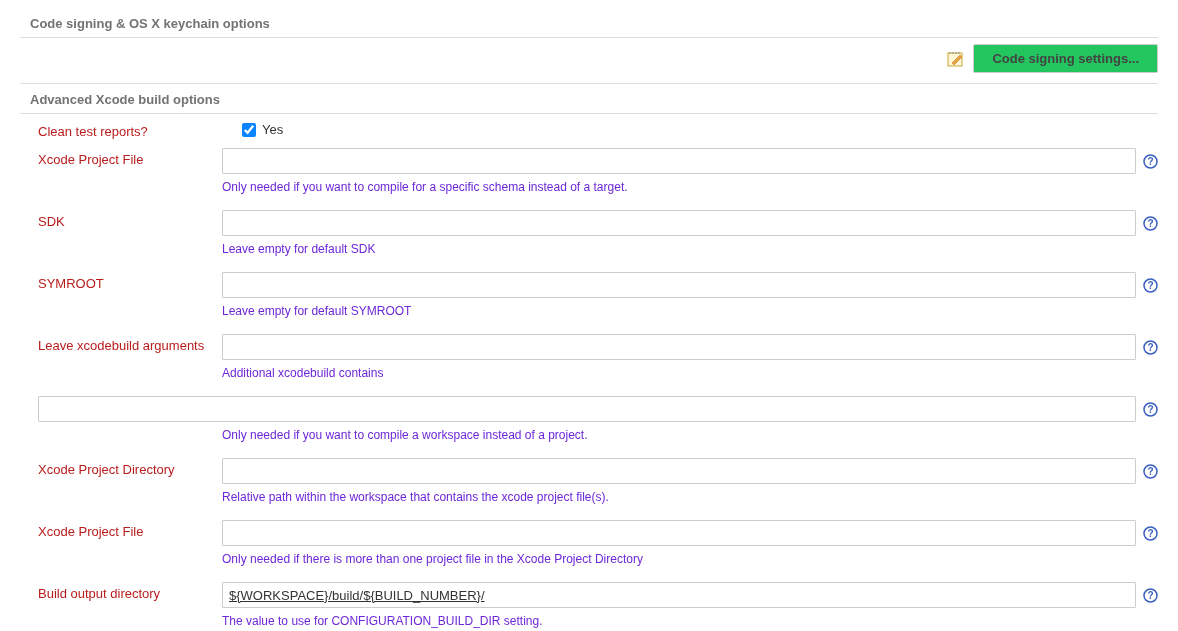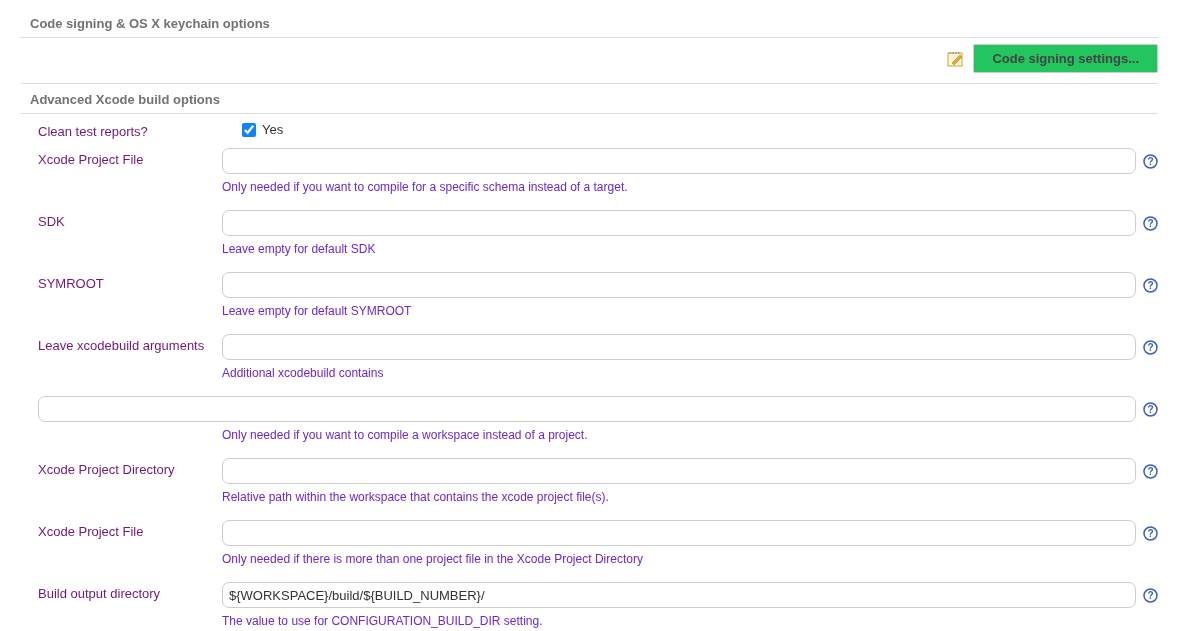--- a/index.html
+++ b/index.html
@@ -51,41 +51,42 @@
     .form-row {
       display: flex;
       align-items: flex-start;
       padding: 6px 0 0 18px;
       min-height: 28px;
     }
     .form-label {
       width: 184px;
       flex-shrink: 0;
       font-size: 13px;
-      color: #701a75;
+      color: #b91c1c;
       padding-top: 4px;
     }
     .form-control-wrap {
       flex: 1;
       display: flex;
       align-items: center;
       gap: 6px;
     }
     .form-control-col {
       flex: 1;
     }
     input[type="text"] {
       width: 100%;
       height: 26px;
       border: 1px solid #ccc;
-      border-radius: 7px;
+      border-radius: 1px;
       padding: 3px 6px;
       font-size: 13px;
       color: #333;
       background: #fff;
+      text-decoration: underline;
     }
     input[type="checkbox"] {
       width: 14px;
       height: 14px;
       accent-color: #0a84ff;
       margin-right: 6px;
     }
     .checkbox-wrap {
       display: flex;
       align-items: center;

